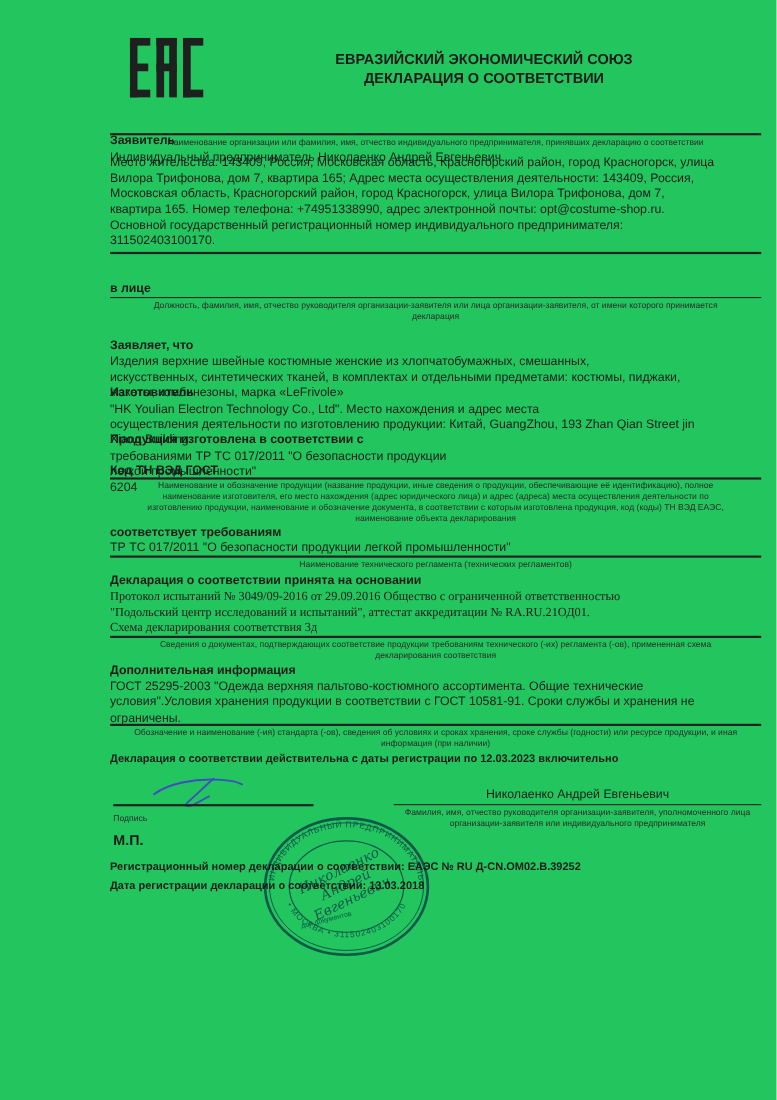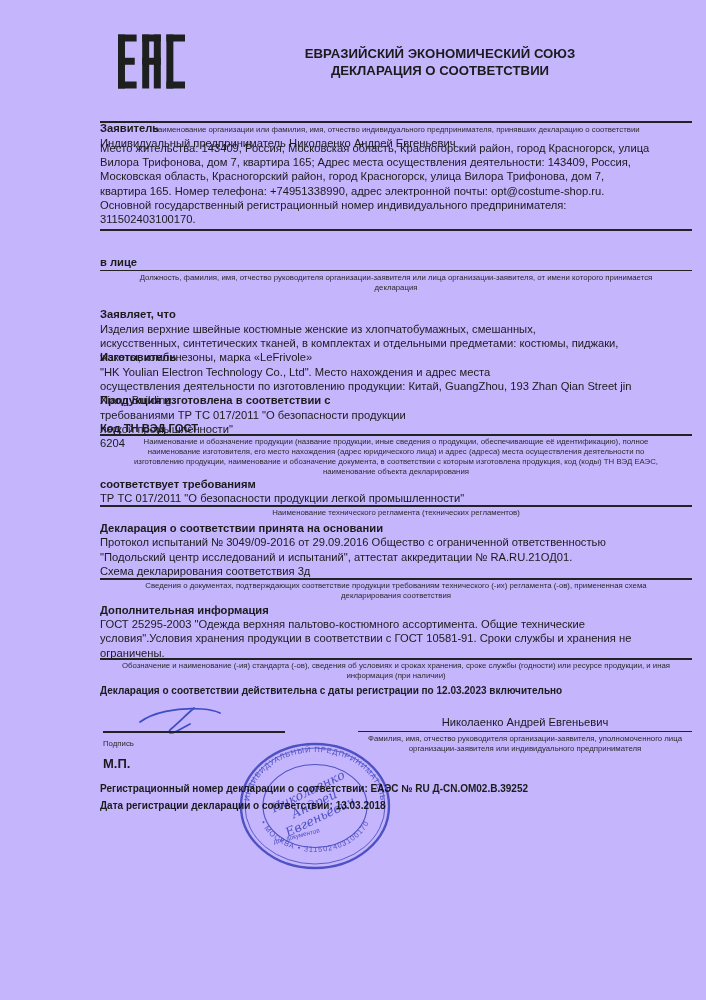--- a/index.html
+++ b/index.html
@@ -1,18 +1,18 @@
 <!DOCTYPE html>
 <html><head>
 <meta charset="utf-8">
 <style>
   html,body{margin:0;padding:0;background:#e8e8e8;}
   .page{
     position:relative;width:706px;height:1000px;margin:0 auto;
-    background:#c4b5fd;overflow:hidden;
+    background:#22c55e;overflow:hidden;
     font-family:"Liberation Sans",sans-serif;color:#1b1b1b;
   }
   .abs{position:absolute;}
   .body-text{font-size:11.2px;line-height:14.3px;white-space:pre-line;}
   .b{font-weight:bold;}
   .rule{position:absolute;left:100px;width:592px;height:1.6px;background:#222;}
   .hint{
     position:absolute;left:100px;width:592px;text-align:center;
     font-size:7.8px;line-height:10.2px;color:#2b2b2b;white-space:pre-line;
   }
@@ -95,21 +95,21 @@
 наименование изготовителя, его место нахождения (адрес юридического лица) и адрес (адреса) места осуществления деятельности по
 изготовлению продукции, наименование и обозначение документа, в соответствии с которым изготовлена продукция, код (коды) ТН ВЭД ЕАЭС,
 наименование объекта декларирования</div>
 
   <div class="abs body-text b" style="left:100px;top:477px;">соответствует требованиям</div>
   <div class="abs body-text" style="left:100px;top:491px;width:604px;">ТР ТС 017/2011 "О безопасности продукции легкой промышленности"</div>
   <div class="rule" style="top:505px;"></div>
   <div class="hint" style="top:507.5px;">Наименование технического регламента (технических регламентов)</div>
 
   <div class="abs body-text b" style="left:100px;top:521px;">Декларация о соответствии принята на основании</div>
-  <div class="abs body-text" style="left:100px;top:535px;width:604px;line-height:14.6px;">Протокол испытаний № 3049/09-2016 от 29.09.2016 Общество с ограниченной ответственностью
+  <div class="abs body-text" style="left:100px;top:535px;width:604px;line-height:14.6px;font-family:Liberation Serif, serif;">Протокол испытаний № 3049/09-2016 от 29.09.2016 Общество с ограниченной ответственностью
 "Подольский центр исследований и испытаний", аттестат аккредитации № RA.RU.21ОД01.
 Схема декларирования соответствия 3д</div>
   <div class="rule" style="top:578px;"></div>
   <div class="hint" style="top:580.5px;">Сведения о документах, подтверждающих соответствие продукции требованиям технического (-их) регламента (-ов), примененная схема
 декларирования соответствия</div>
 
   <div class="abs body-text b" style="left:100px;top:603px;">Дополнительная информация</div>
   <div class="abs body-text" style="left:100px;top:616.5px;width:604px;line-height:14.6px;">ГОСТ 25295-2003 "Одежда верхняя пальтово-костюмного ассортимента. Общие технические
 условия".Условия хранения продукции в соответствии с ГОСТ 10581-91. Сроки службы и хранения не
 ограничены.</div>

